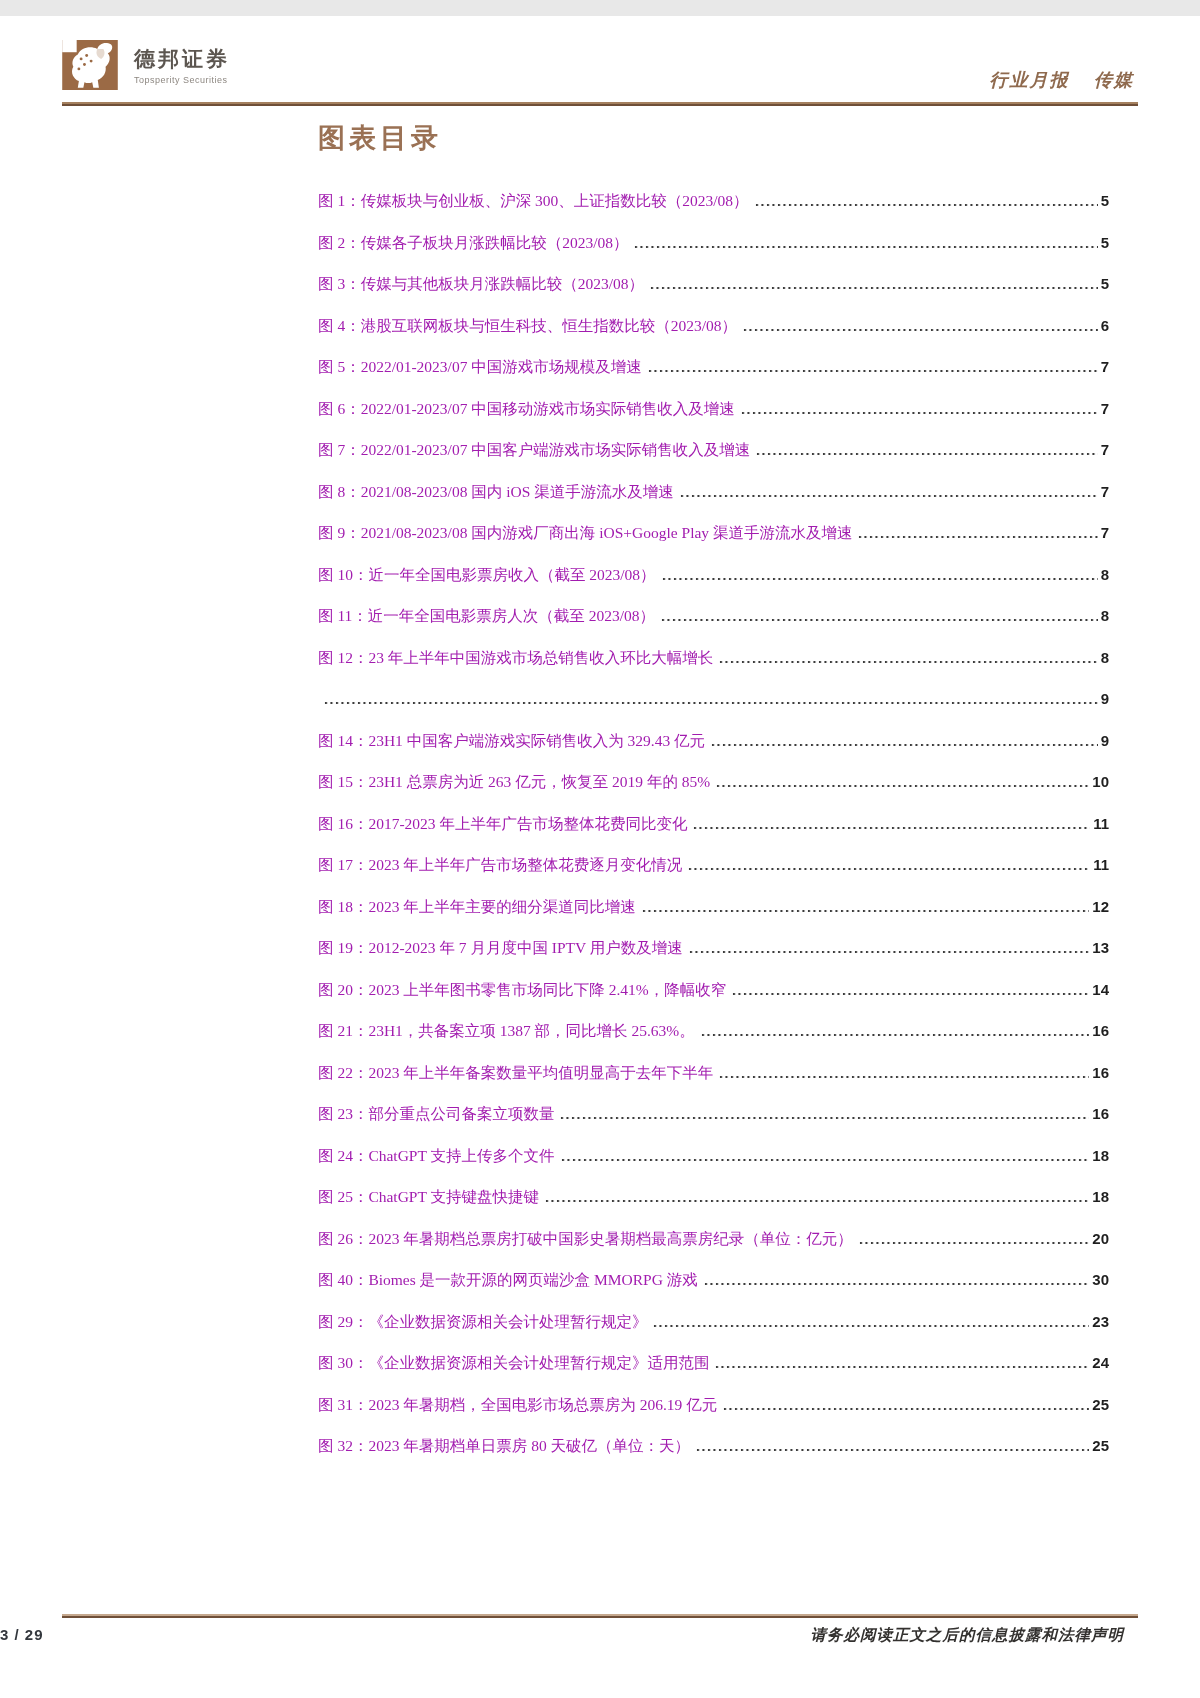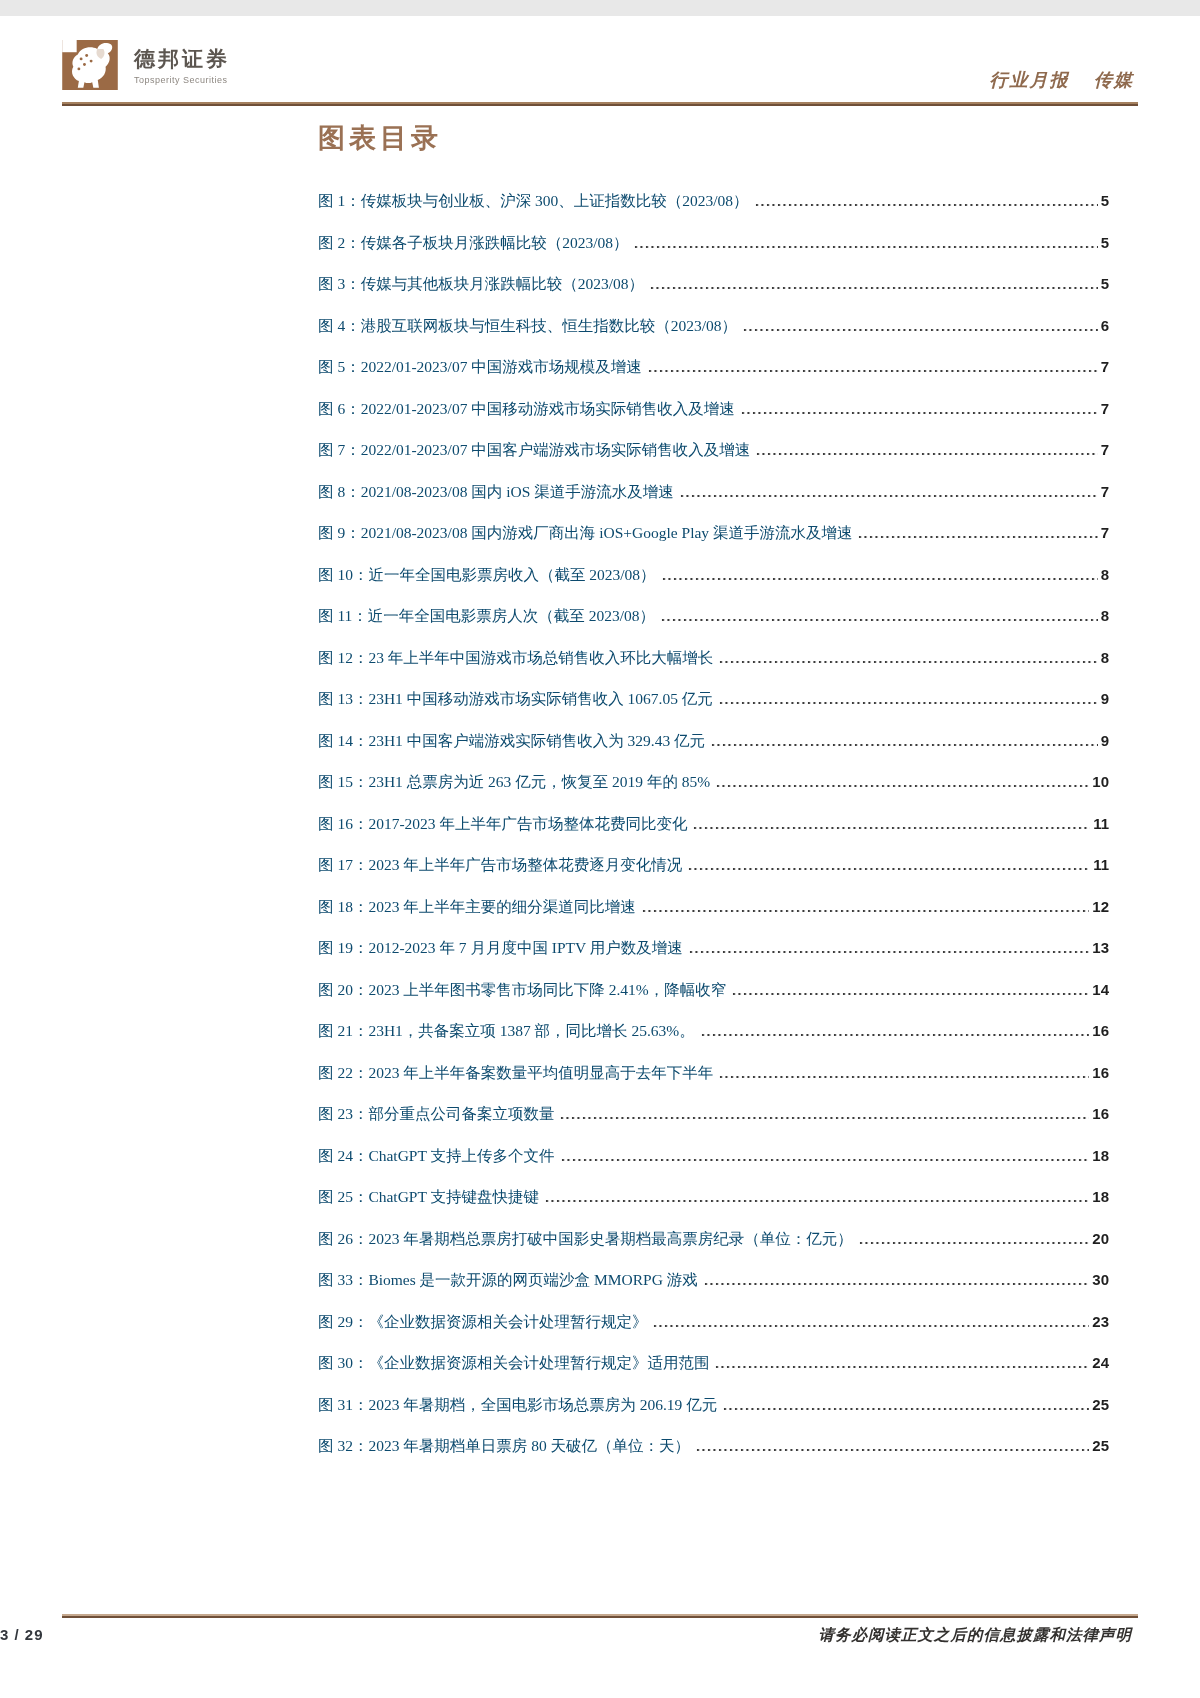--- a/index.html
+++ b/index.html
@@ -44,21 +44,21 @@
     font-size:27px; font-weight:bold; color:#9a7154;
     letter-spacing:4px; margin-bottom:34px;
   }
   .toc-list { width:100%; }
   .toc-row {
     display:flex; align-items:baseline;
     line-height:21px; margin-bottom:20.5px;
     cursor:pointer;
   }
   .toc-text {
-    font-size:15.5px; color:#0c4a6e; white-space:nowrap;
+    font-size:15.5px; color:#a21caf; white-space:nowrap;
     font-weight:500;
   }
   .leader {
     flex:1 1 auto; height:4px; align-self:flex-end;
     margin:0 3px 4px 6px; min-width:12px;
     background:radial-gradient(circle at 2px 2px, #3a3a3a 1.1px, transparent 1.4px);
     background-size:5.5px 4px; background-repeat:repeat-x; background-position:left bottom;
   }
   .toc-page {
     font-family:"Liberation Sans", sans-serif;
@@ -69,21 +69,21 @@
   .footer-rule {
     position:absolute; left:62px; right:62px; top:1598px; height:4px;
     background:linear-gradient(#c5a88e 0 40%, #6f4f38 40% 100%);
   }
   .footer-page {
     position:absolute; top:1610px; left:0; width:1200px; text-align:left;
     font-family:"Liberation Sans", sans-serif;
     font-size:15px; font-weight:bold; color:#33373d; letter-spacing:1px;
   }
   .footer-disclaimer {
-    position:absolute; top:1609px; right:68px;
+    position:absolute; top:1609px; right:76px;
     font-family:"Liberation Serif", serif;
     font-style:italic; font-weight:bold;
     font-size:15.5px; color:#33312f; letter-spacing:1px;
   }
 </style>
 </head>
 <body>
 
 <div class="page">
 
@@ -183,21 +183,20 @@
     <span class="toc-page">8</span>
   </div>
 
   <div class="toc-row">
     <span class="toc-text">图 12：23 年上半年中国游戏市场总销售收入环比大幅增长</span>
     <span class="leader"></span>
     <span class="toc-page">8</span>
   </div>
 
   <div class="toc-row">
-    <span class="toc-text">图 13：23H1 中国移动游戏市场实际销售收入 1067.05 亿元</span>
     <span class="leader"></span>
     <span class="toc-page">9</span>
   </div>
 
   <div class="toc-row">
     <span class="toc-text">图 14：23H1 中国客户端游戏实际销售收入为 329.43 亿元</span>
     <span class="leader"></span>
     <span class="toc-page">9</span>
   </div>
 
@@ -267,21 +266,21 @@
     <span class="toc-page">18</span>
   </div>
 
   <div class="toc-row">
     <span class="toc-text">图 26：2023 年暑期档总票房打破中国影史暑期档最高票房纪录（单位：亿元）</span>
     <span class="leader"></span>
     <span class="toc-page">20</span>
   </div>
 
   <div class="toc-row">
-    <span class="toc-text">图 33：Biomes 是一款开源的网页端沙盒 MMORPG 游戏</span>
+    <span class="toc-text">图 40：Biomes 是一款开源的网页端沙盒 MMORPG 游戏</span>
     <span class="leader"></span>
     <span class="toc-page">30</span>
   </div>
 
 
   <div class="toc-row">
     <span class="toc-text">图 29：《企业数据资源相关会计处理暂行规定》</span>
     <span class="leader"></span>
     <span class="toc-page">23</span>
   </div>

